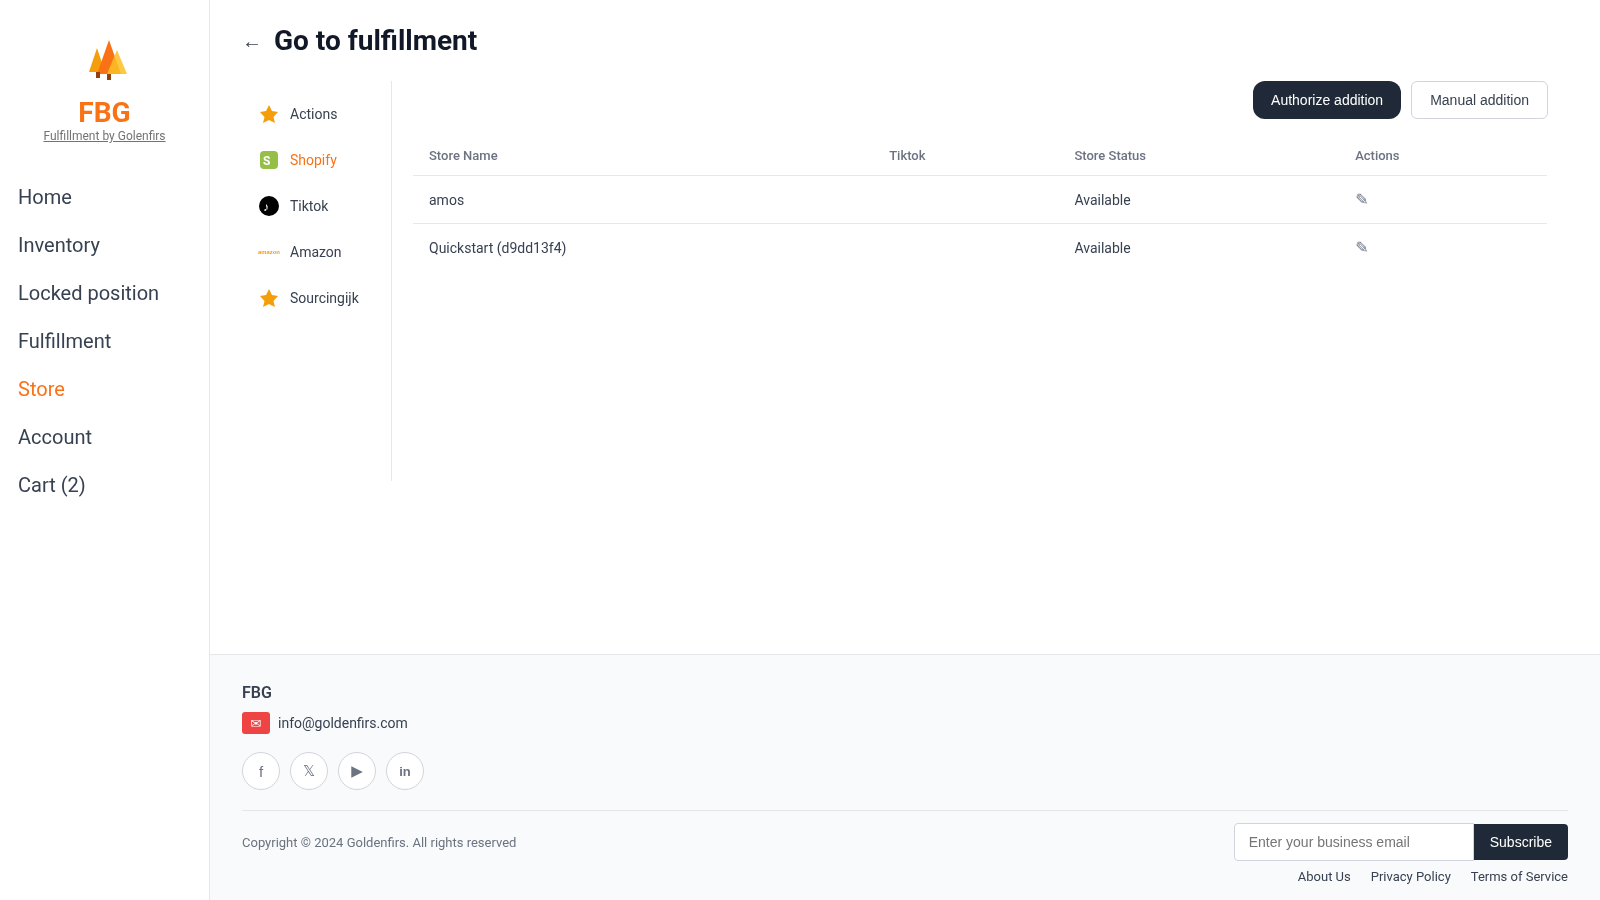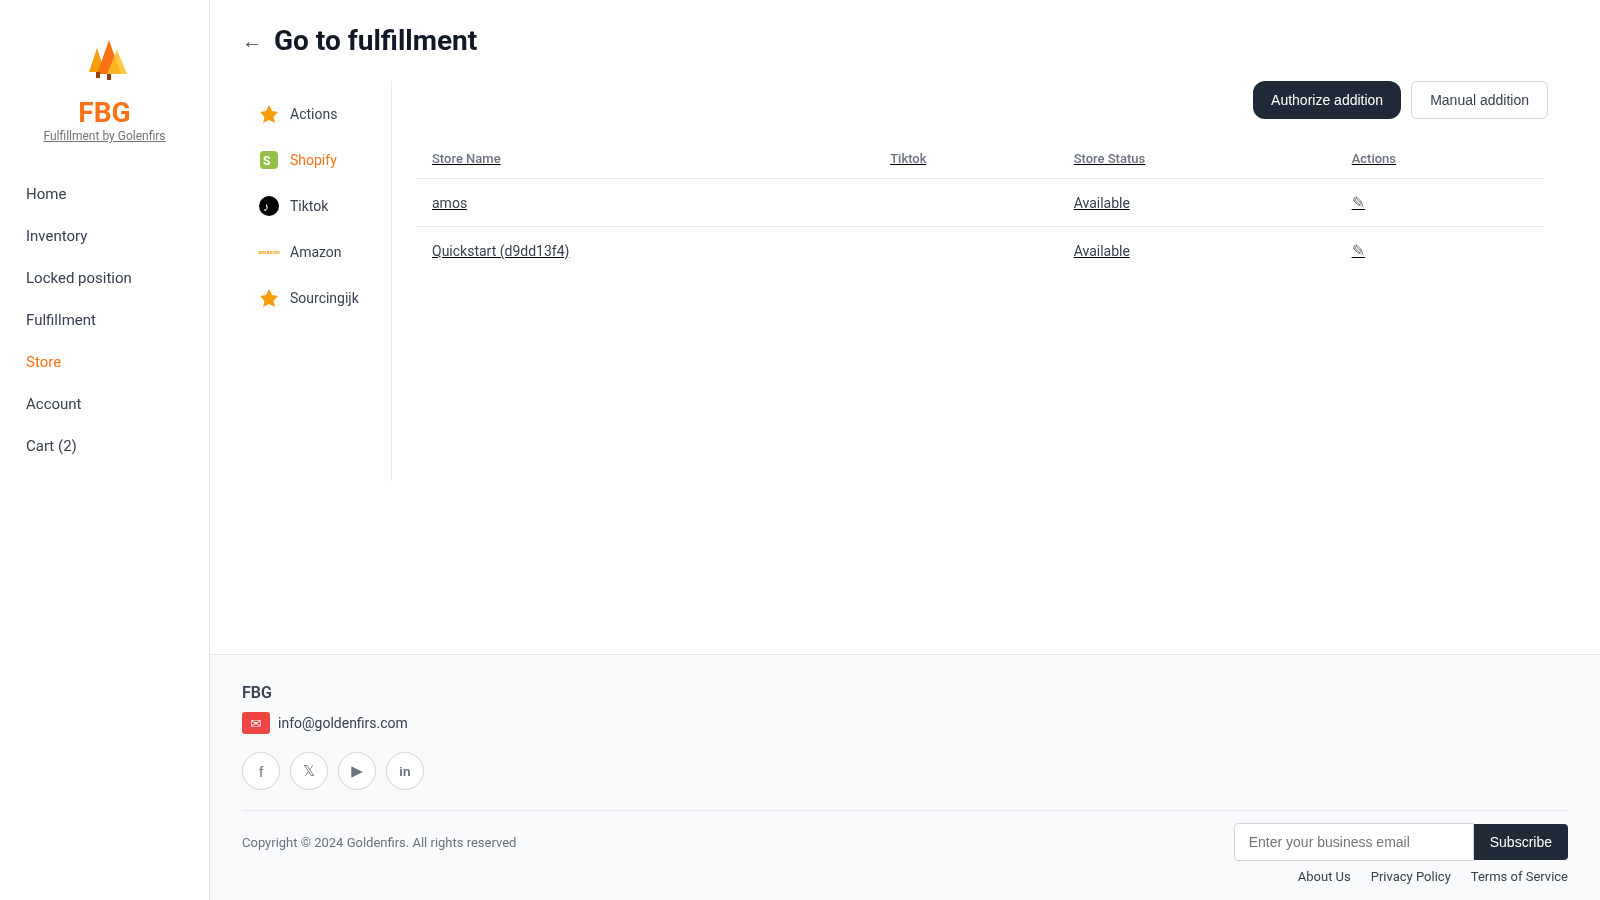--- a/index.html
+++ b/index.html
@@ -37,22 +37,22 @@
       color: #737373;
       text-align: center;
       text-decoration: underline;
     }
     .sidebar-nav {
       display: flex;
       flex-direction: column;
       padding: 10px 0;
     }
     .sidebar-nav-item {
-      padding: 12px 26px;
-      font-size: 15px;
+      padding: 12px 18px;
+      font-size: 20px;
       color: #374151;
       cursor: pointer;
       text-decoration: none;
       display: block;
     }
     .sidebar-nav-item.active { color: #f97316; }
 
     
     .main {
       flex: 1;
@@ -144,24 +144,23 @@
       padding: 10px 18px;
       border-radius: 6px;
       font-size: 14px;
       cursor: pointer;
       font-weight: 500;
     }
 
     .stores-table {
       width: 100%;
       border-collapse: collapse;
-      border: 4px solid #ef4444;
+      border: 1px solid #ef4444;
       border-radius: 6px;
       overflow: hidden;
-      text-decoration: underline;
     }
     .stores-table th {
       text-align: left;
       padding: 12px 16px;
       font-size: 13px;
       font-weight: 500;
       color: #6b7280;
       border-bottom: 1px solid #e5e7eb;
       background: #fff;
     }

